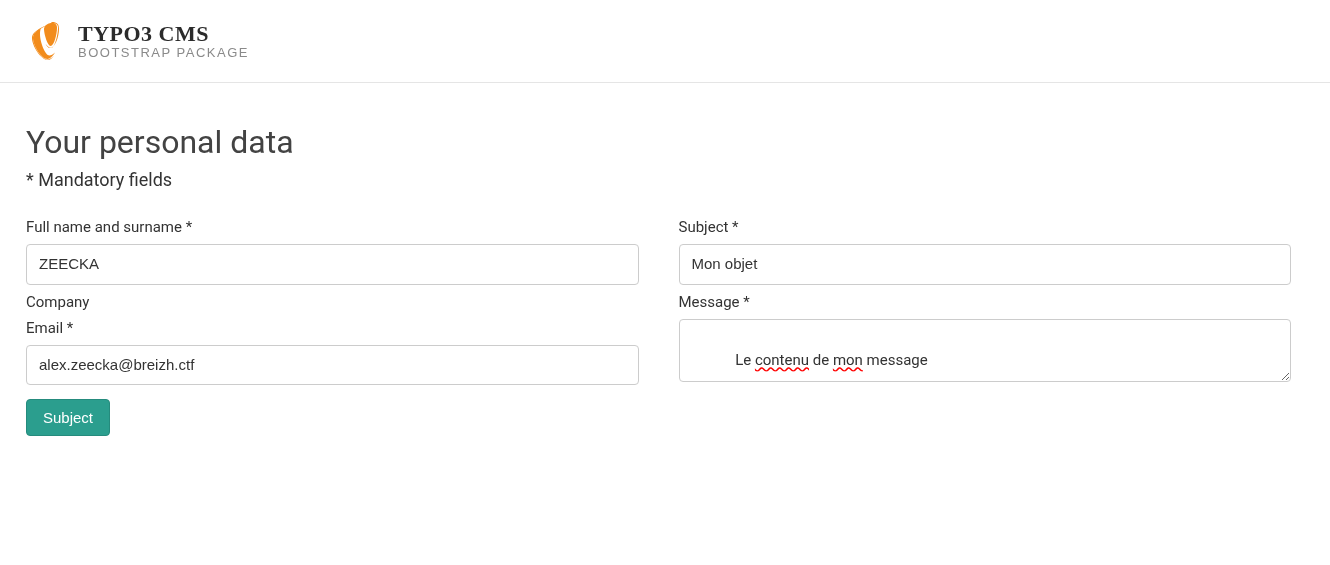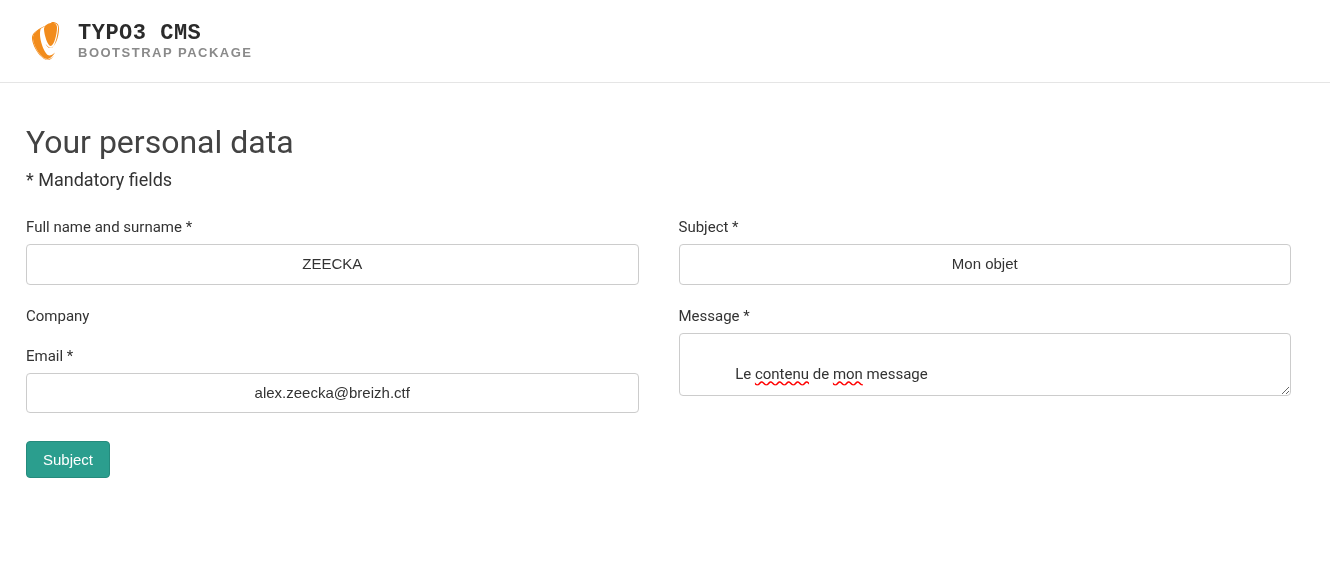--- a/index.html
+++ b/index.html
@@ -24,33 +24,33 @@
   .logo-icon {
     width: 40px;
     height: 42px;
   }
   .logo-text {
     display: flex;
     flex-direction: column;
     line-height: 1.1;
   }
   .logo-title {
-    font-family: Liberation Mono, monospace;
+    font-family: Liberation Serif, serif;
     font-weight: 800;
     font-size: 22px;
     letter-spacing: 0.5px;
     color: #2b2b2b;
     font-stretch: condensed;
   }
   .logo-sub {
     font-family: "Arial Narrow", Arial, sans-serif;
     font-size: 13px;
     letter-spacing: 1.5px;
     color: #8a8a8a;
-    font-weight: 700;
+    font-weight: 400;
   }
   .container {
     padding: 40px 39px 30px 26px;
   }
   h1.page-title {
     font-size: 32px;
     font-weight: 400;
     color: #434343;
     margin-bottom: 8px;
   }
@@ -61,39 +61,38 @@
   }
   .form-row {
     display: flex;
     gap: 40px;
   }
   .form-col {
     flex: 1;
     min-width: 0;
   }
   .form-group {
-    margin-bottom: 22px;
+    margin-bottom: 8px;
   }
   .form-label {
     display: block;
     font-size: 15px;
     color: #333;
     margin-bottom: 8px;
   }
   .form-control {
     width: 100%;
     padding: 8px 12px;
     font-size: 15px;
     line-height: 1.5;
     color: #333;
     background: #fff;
     border: 1px solid #ccc;
     border-radius: 4px;
     outline: none;
-    text-align: center;
   }
   textarea.form-control {
     resize: both;
     min-height: 62px;
     font-family: inherit;
   }
   .btn-submit {
     display: inline-block;
     padding: 9px 16px;
     font-size: 15px;

